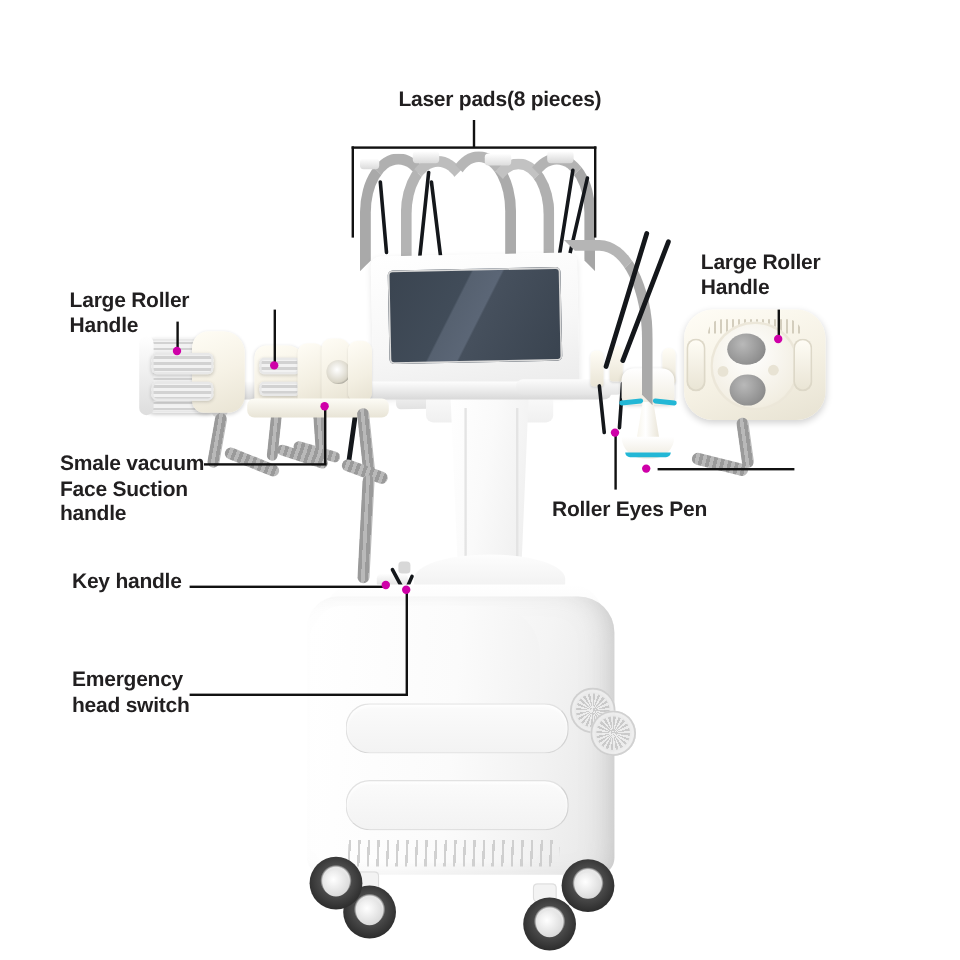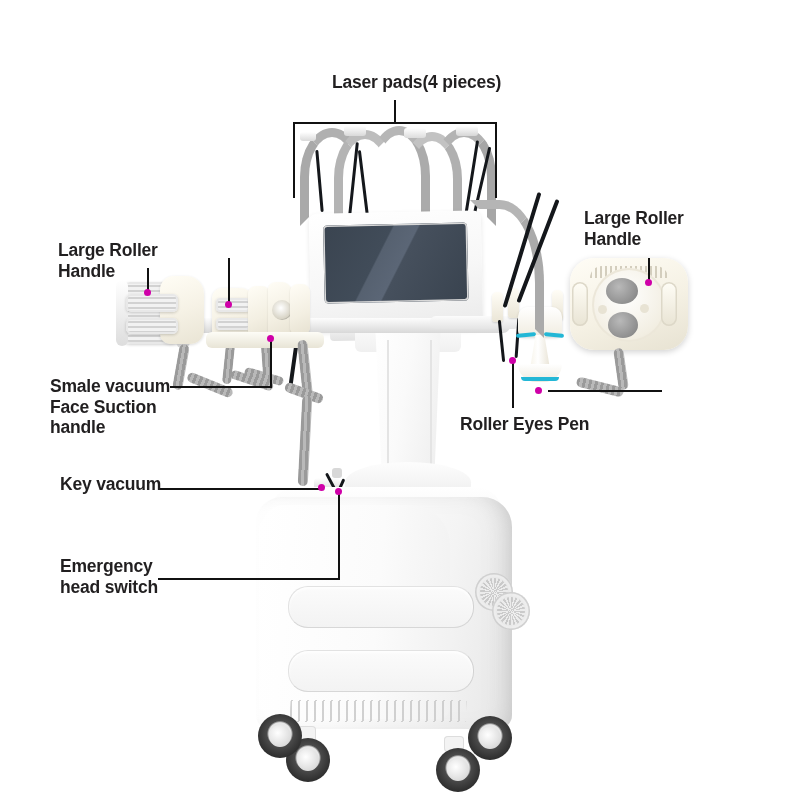--- a/index.html
+++ b/index.html
@@ -394,31 +394,31 @@
 
   <div class="ld v" style="left:648px;top:258px;height:24px;"></div>
   <div class="dot" style="left:645px;top:279px;"></div>
 
   <div class="ld h" style="left:548px;top:390px;width:114px;"></div>
   <div class="dot" style="left:535px;top:387px;"></div>
 
   <div class="ld v" style="left:512px;top:362px;height:46px;"></div>
   <div class="dot" style="left:509px;top:357px;"></div>
 
-  <div class="label" style="left:332px;top:72px;">Laser pads(4 pieces)</div>
+  <div class="label" style="left:332px;top:72px;">Laser pads(8 pieces)</div>
 
 
   <div class="label" style="left:58px;top:240px;">Large Roller
 Handle</div>
 
   <div class="label" style="left:50px;top:376px;">Smale vacuum
 Face Suction
 handle</div>
 
-  <div class="label" style="left:60px;top:474px;">Key vacuum</div>
+  <div class="label" style="left:60px;top:474px;">Key handle</div>
 
   <div class="label" style="left:60px;top:556px;">Emergency
 head switch</div>
 
   <div class="label" style="left:584px;top:208px;">Large Roller
 Handle</div>
 
 
   <div class="label" style="left:460px;top:414px;">Roller Eyes Pen</div>
 

